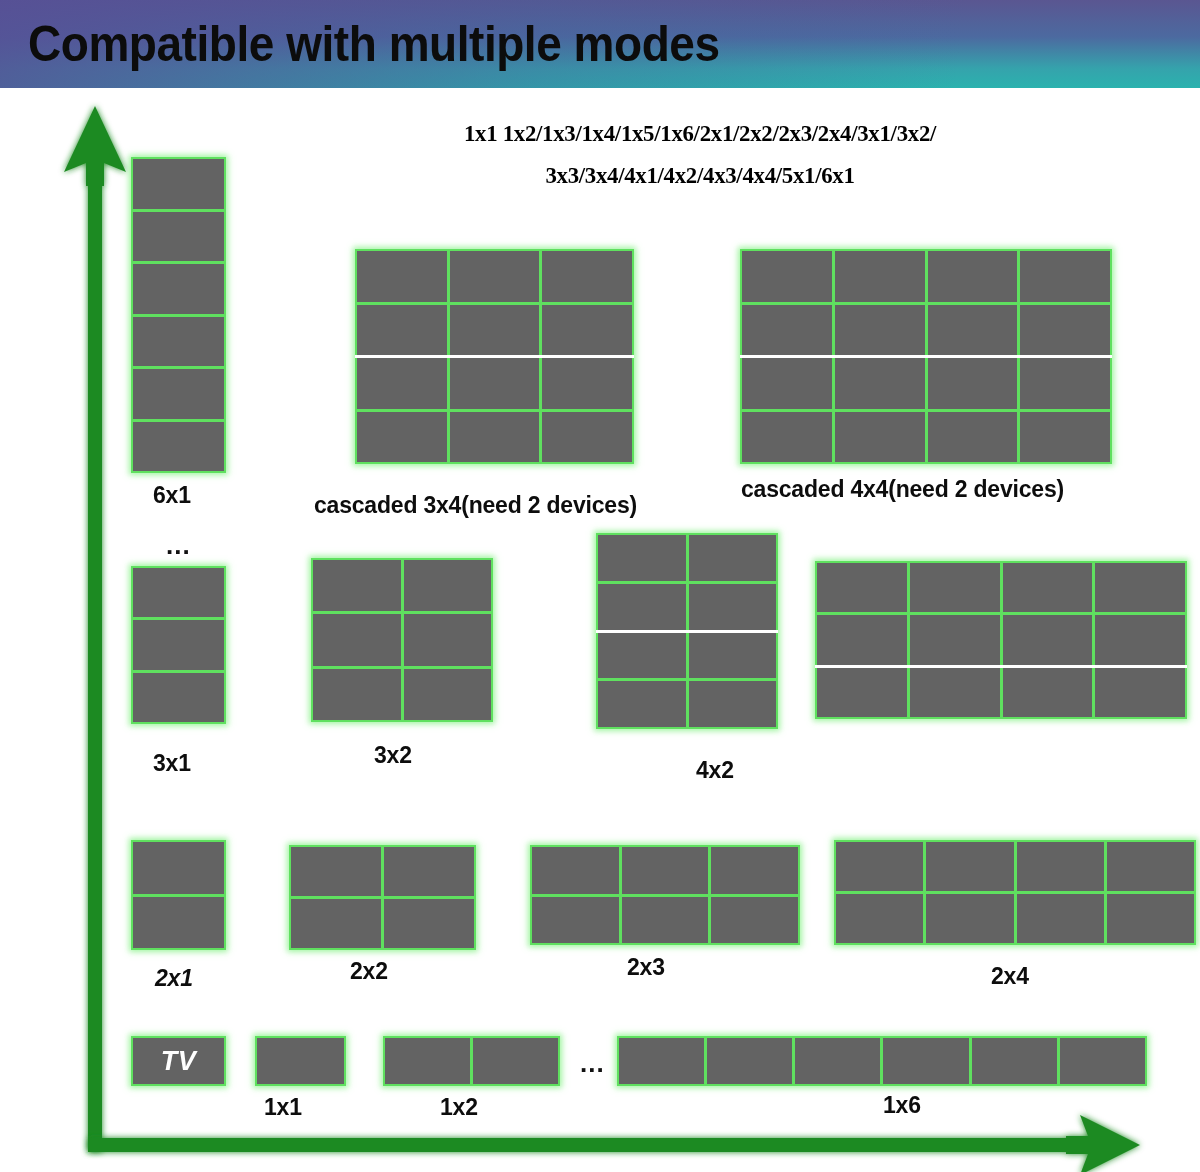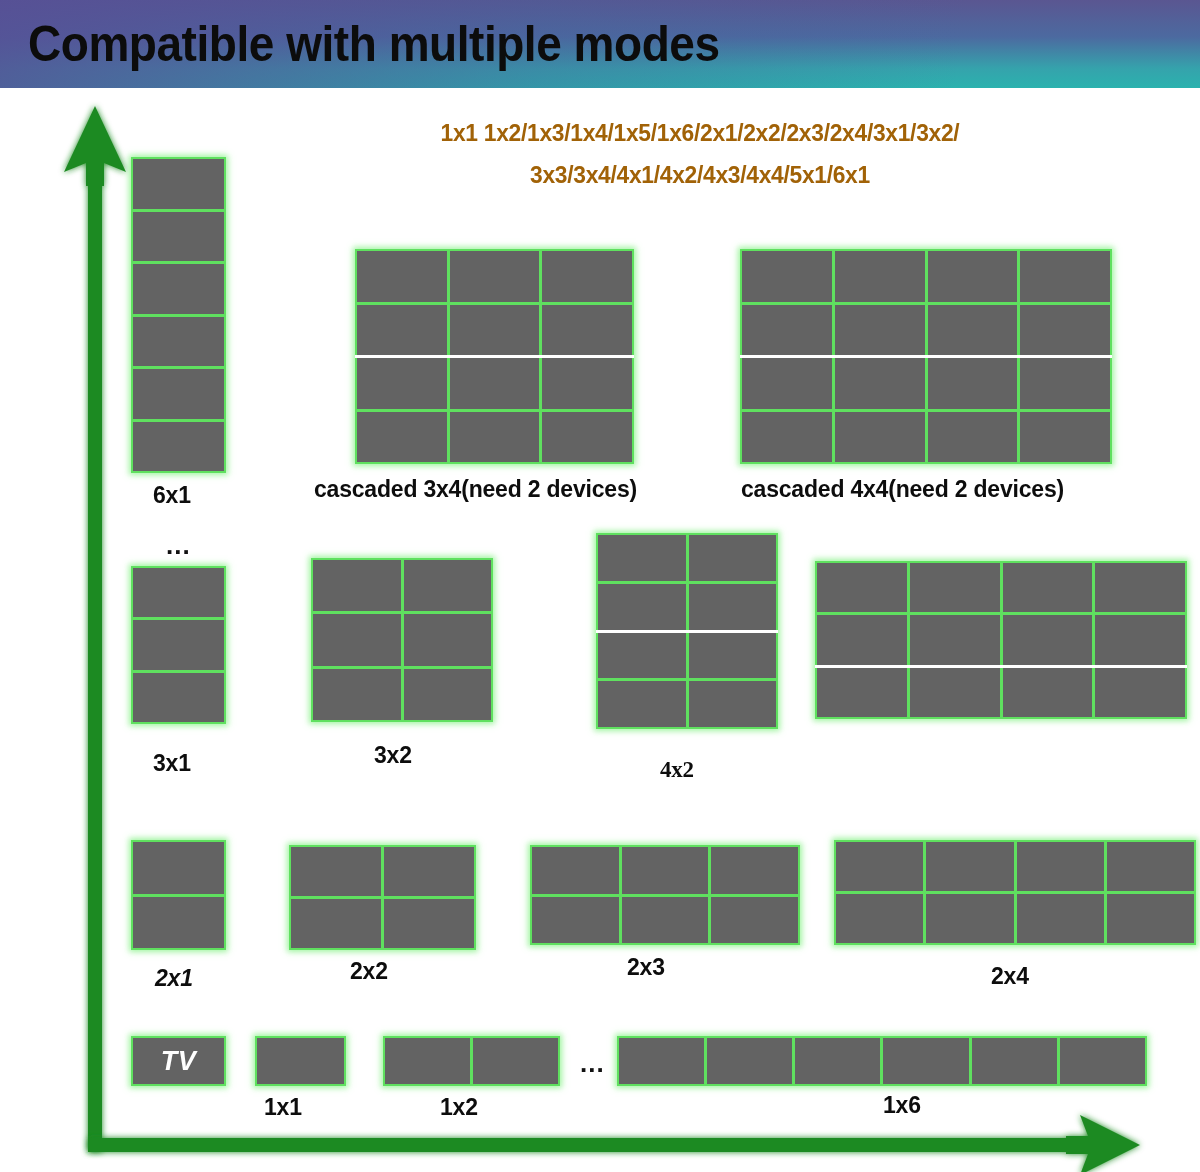--- a/index.html
+++ b/index.html
@@ -52,24 +52,24 @@
     pointer-events: none;
   }
 
   
   .mode-list {
     position: absolute;
     left: 380px;
     top: 112px;
     width: 640px;
     text-align: center;
-    font-family: Liberation Sans, sans-serif;
+    font-family: Liberation Serif, serif;
     font-size: 24px;
     font-weight: bold;
-    color: #a16207;
+    color: #000000;
     line-height: 1.75;
     letter-spacing: -0.3px;
   }
   .mode-list div { transform: scaleX(0.95); }
 
   
   .group { position: absolute; }
 
   .grid {
     display: grid;
@@ -192,21 +192,21 @@
         <div class="cell"></div>
         <div class="cell"></div>
         <div class="cell"></div>
         <div class="cell"></div>
         <div class="cell"></div>
         <div class="cell"></div>
         <div class="cell"></div>
         <div class="whiteline" style="top: calc(50% - 1.5px);"></div>
       </div>
   </div>
-  <div class="caption wide" style="left:314px; top:476px;">cascaded 3x4(need 2 devices)</div>
+  <div class="caption wide" style="left:314px; top:492px;">cascaded 3x4(need 2 devices)</div>
 
   <div class="group" style="left:740px; top:249px;">
     <div class="grid" style="width: 372px; height: 215px; grid-template-columns: repeat(4, 1fr); grid-template-rows: repeat(4, 1fr);">
         <div class="cell"></div>
         <div class="cell"></div>
         <div class="cell"></div>
         <div class="cell"></div>
         <div class="cell"></div>
         <div class="cell"></div>
         <div class="cell"></div>
@@ -251,21 +251,21 @@
         <div class="cell"></div>
         <div class="cell"></div>
         <div class="cell"></div>
         <div class="cell"></div>
         <div class="cell"></div>
         <div class="cell"></div>
         <div class="cell"></div>
         <div class="whiteline" style="top: calc(50% - 1.5px);"></div>
       </div>
   </div>
-  <div class="caption" style="left:660px; top:757px;font-family:Liberation Serif, serif;">4x2</div>
+  <div class="caption" style="left:696px; top:757px;">4x2</div>
 
   <div class="group" style="left:815px; top:561px;">
     <div class="grid" style="width: 372px; height: 158px; grid-template-columns: repeat(4, 1fr); grid-template-rows: repeat(3, 1fr);">
         <div class="cell"></div>
         <div class="cell"></div>
         <div class="cell"></div>
         <div class="cell"></div>
         <div class="cell"></div>
         <div class="cell"></div>
         <div class="cell"></div>

